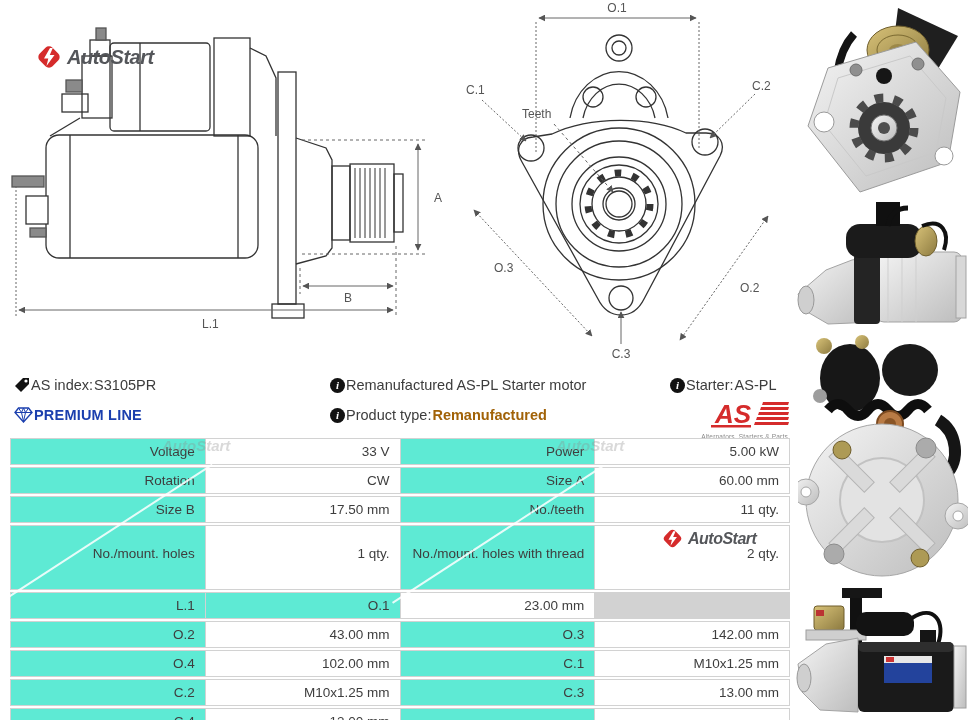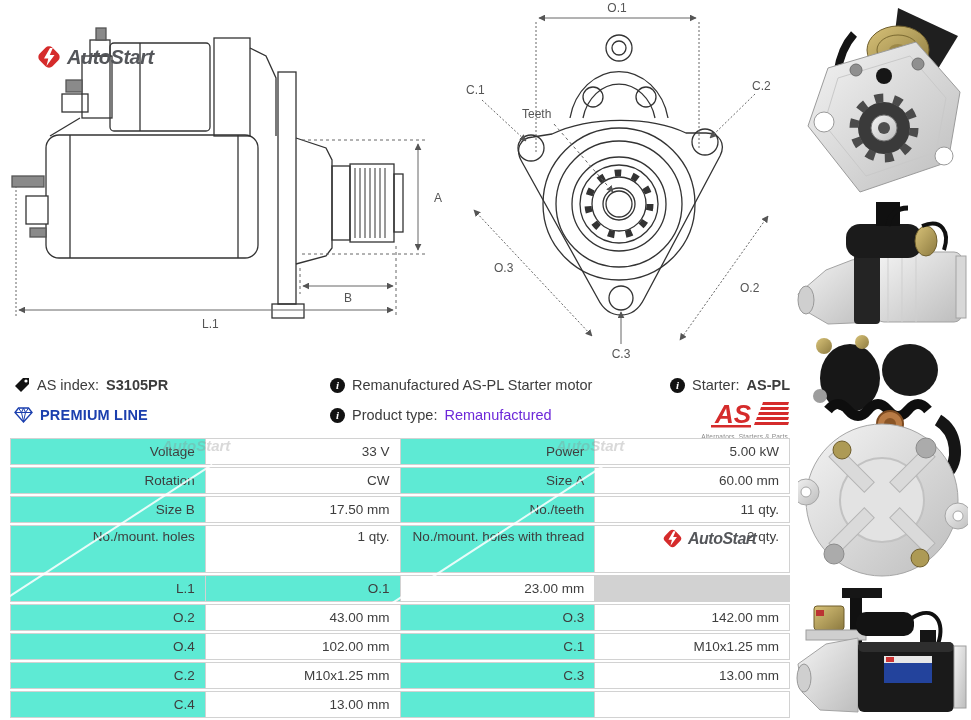--- a/index.html
+++ b/index.html
@@ -3,24 +3,24 @@
 <meta charset="utf-8">
 <style>
   html,body { margin:0; padding:0; background:#fff; }
   .page {
     position:relative; width:971px; height:720px; background:#fff;
     font-family:"Liberation Sans",sans-serif; color:#3c3c3c; overflow:hidden;
   }
   svg text { font-family:"Liberation Sans",sans-serif; }
 
   
-  .info-item { position:absolute; display:flex; align-items:center; gap:7px; font-size:14.5px; white-space:nowrap;justify-content:center; }
-  .b { font-weight:bold; }
+  .info-item { position:absolute; display:flex; align-items:center; gap:1px; font-size:14.5px; white-space:nowrap;justify-content:center; }
+  .b { font-weight:normal; }
   .premium { color:#1b3fae; font-weight:bold; letter-spacing:.2px; }
-  .green { color:#6d28d9; font-weight:normal; }
+  .green { color:#a16207; font-weight:bold; }
   .info-icon {
     width:15px; height:15px; border-radius:50%; background:#121212; color:#fff;
     display:inline-flex; align-items:center; justify-content:center;
     font:italic bold 11px "Liberation Serif",serif; flex:0 0 auto;
   }
 
   
   .as-logo { position:absolute; left:697px; top:400px; width:95px; text-align:center; }
   .as-logo .sub { font-size:6.5px; color:#8a8a8a; margin-top:1px; letter-spacing:.2px; }
 
@@ -33,21 +33,21 @@
   .wm-mid .wm-text { font-size:16px; }
   .wm-faint { position:absolute; font-style:italic; font-weight:bold; color:#8d8d8d; opacity:.33; font-size:15px; z-index:6; pointer-events:none; }
   .diag { position:absolute; height:2px; background:rgba(255,255,255,.85); transform-origin:0 0; z-index:6; pointer-events:none; }
 
   
   .spec-table { position:absolute; left:10px; top:438px; width:780px; }
   .srow { display:grid; grid-template-columns:repeat(4,1fr); gap:1px; background:#d2d2d2; border:1px solid #d2d2d2; margin-bottom:2px; }
   .cell { height:25px; display:flex; align-items:center; justify-content:flex-end; padding:0 10px; font-size:13.5px; color:#3e3e3e; }
   .cell.label { background:#5eead4; }
   .cell.value { background:#fff; }
-  .srow.tall .cell { height:44px; align-items:flex-start; padding-top:2px; }
+  .srow.tall .cell { height:44px; align-items:flex-start; padding-top:19px; }
   .srow.tall .cell { text-align:right; line-height:1.35; }
 
   .drawing { position:absolute; }
   .photo { position:absolute; }
 </style>
 </head>
 <body>
 
 <div class="page">
 

